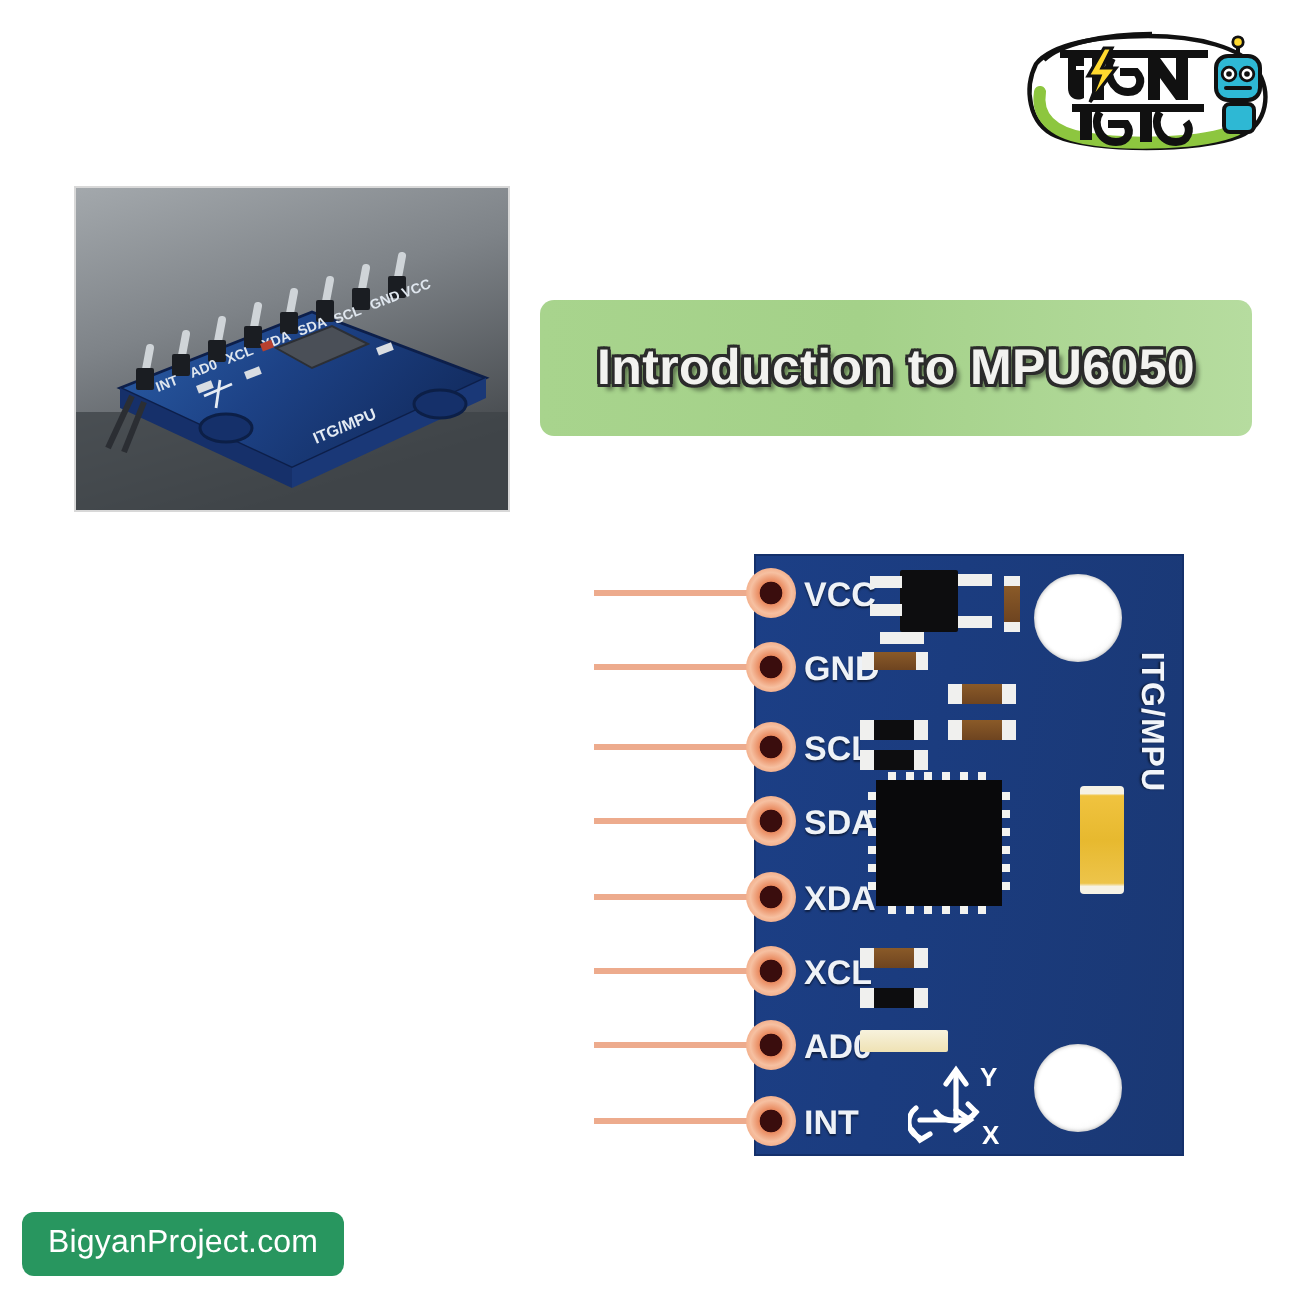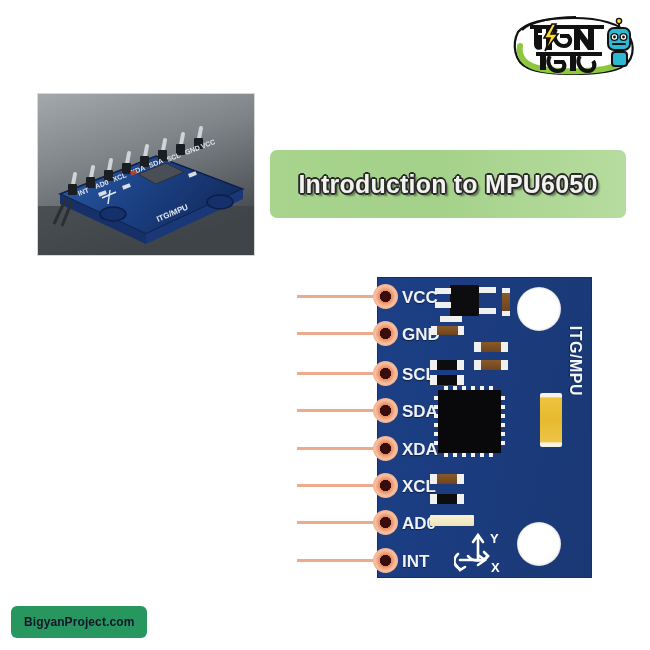--- a/index.html
+++ b/index.html
@@ -125,21 +125,21 @@
 
   
   #footer-badge {
     position: absolute; left: 11px; top: 606px;
     height: 32px; padding: 0 13px;
     background: #28965f;
     border-radius: 6px;
     display: flex; align-items: center;
   }
   #footer-text {
-    color: #0f172a; font-size: 12px; font-weight: bold;
+    color: #ffffff; font-size: 16px; font-weight: normal;
     letter-spacing: 0.1px;
   }
 </style>
 </head>
 <body>
 
 <div id="page">
 
 
   <div id="logo">

